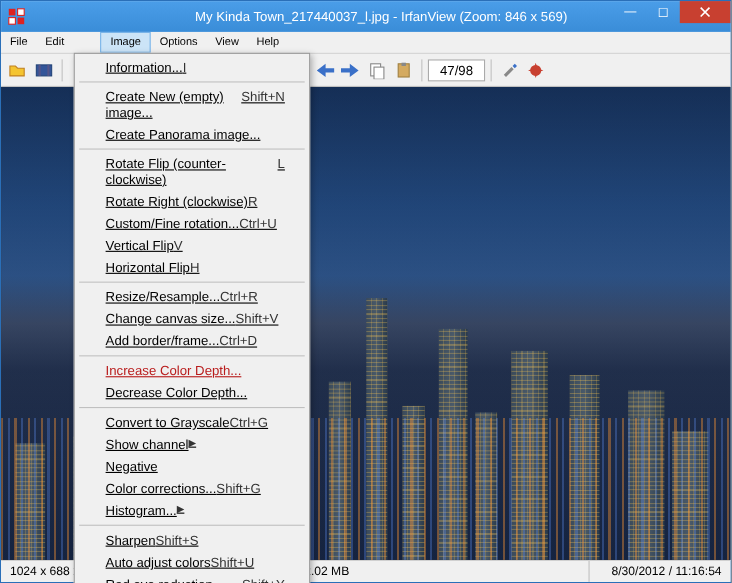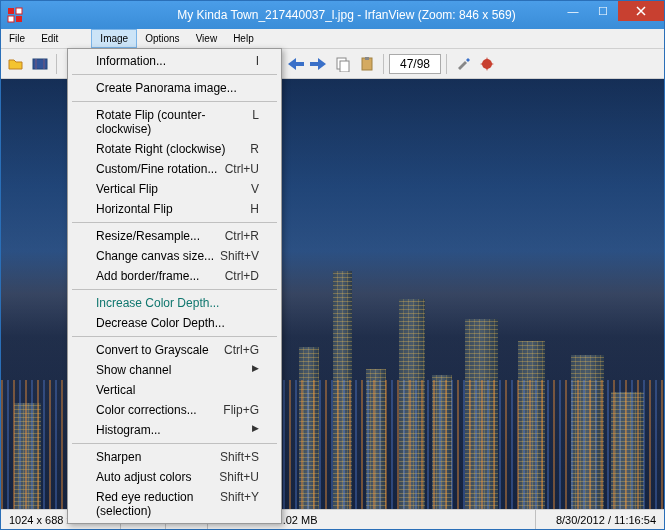--- a/index.html
+++ b/index.html
@@ -28,22 +28,22 @@
   linear-gradient(to bottom, #1a3a6a 0%, #2a5a9a 25%, #3a6aaa 40%, #4a5a7a 50%, #2a3a5a 60%, #1a2a4a 100%);
   position: relative;
 }
 .buildings { position: absolute; bottom: 0; left: 0; right: 0; height: 65%; }
 .bld { position: absolute; bottom: 0; background: linear-gradient(90deg, #3a4a5a 0%, #4a5a6a 50%, #2a3a4a 100%); }
 .bld::after { content:''; position:absolute; inset:0; background: repeating-linear-gradient(0deg, transparent 0 3px, rgba(255,200,80,0.3) 3px 4px), repeating-linear-gradient(90deg, transparent 0 4px, rgba(255,200,80,0.2) 4px 5px); }
 .lights { position:absolute; bottom:0; left:0; right:0; height: 30%; background: repeating-linear-gradient(90deg, rgba(255,150,50,0.4) 0 2px, transparent 2px 6px, rgba(100,150,255,0.3) 6px 8px, transparent 8px 12px); }
 
 .dropdown { position: absolute; top: 48px; left: 67px; width: 215px; background: #f0f0f0; border: 1px solid #999; box-shadow: 2px 2px 6px rgba(0,0,0,0.3); z-index: 100; padding: 2px; }
 .dropdown .dsep { height: 1px; background: #c0c0c0; margin: 3px 2px; }
-.dropdown .ditem { display: flex; justify-content: space-between; padding: 3px 20px 3px 26px; font-size: 12px; cursor: default; }
-.dropdown .ditem.disabled { color: #0f766e; }
+.dropdown .ditem { display: flex; justify-content: flex-start; padding: 3px 20px 3px 26px; font-size: 12px; cursor: default; text-decoration: underline; }
+.dropdown .ditem.disabled { color: #b91c1c; }
 .dropdown .ditem .shortcut { color: #333; }
 .dropdown .ditem .arrow { font-size: 9px; color: #333; }
 
 .statusbar { background: #f0f0f0; height: 20px; display: flex; align-items: center; border-top: 1px solid #d0d0d0; font-size: 11px; }
 .statusbar .sseg { padding: 0 8px; border-right: 1px solid #c0c0c0; height: 100%; display: flex; align-items: center; }
 .statusbar .sseg:last-child { border-right: none; margin-left: 12px; }
 </style>
 </head>
 <body>
 
@@ -152,20 +152,24 @@
     </div>
   </div>
 
   <div class="dropdown">
     <div class="ditem">
         <span>Information...</span>
         <span class="shortcut">I</span>
       </div>
     <div class="dsep"></div>
     <div class="ditem">
+        <span>Create New (empty) image...</span>
+        <span class="shortcut">Shift+N</span>
+      </div>
+    <div class="ditem">
         <span>Create Panorama image...</span>
       </div>
     <div class="dsep"></div>
     <div class="ditem">
         <span>Rotate Flip (counter-clockwise)</span>
         <span class="shortcut">L</span>
       </div>
     <div class="ditem">
         <span>Rotate Right (clockwise)</span>
         <span class="shortcut">R</span>
@@ -205,25 +209,25 @@
     <div class="dsep"></div>
     <div class="ditem">
         <span>Convert to Grayscale</span>
         <span class="shortcut">Ctrl+G</span>
       </div>
     <div class="ditem">
         <span>Show channel</span>
         <span class="arrow">▶</span>
       </div>
     <div class="ditem">
-        <span>Vertical</span>
+        <span>Negative</span>
       </div>
     <div class="ditem">
         <span>Color corrections...</span>
-        <span class="shortcut">Flip+G</span>
+        <span class="shortcut">Shift+G</span>
       </div>
     <div class="ditem">
         <span>Histogram...</span>
         <span class="arrow">▶</span>
       </div>
     <div class="dsep"></div>
     <div class="ditem">
         <span>Sharpen</span>
         <span class="shortcut">Shift+S</span>
       </div>

